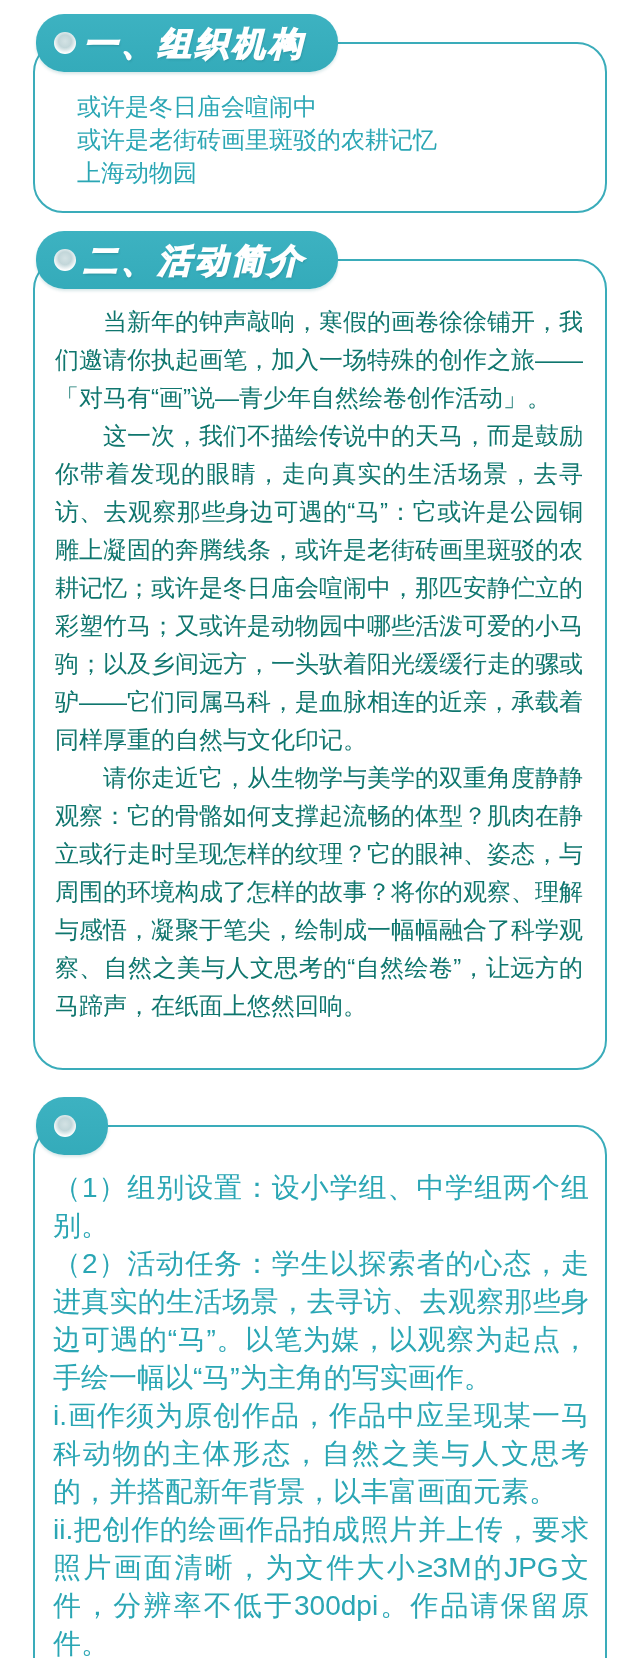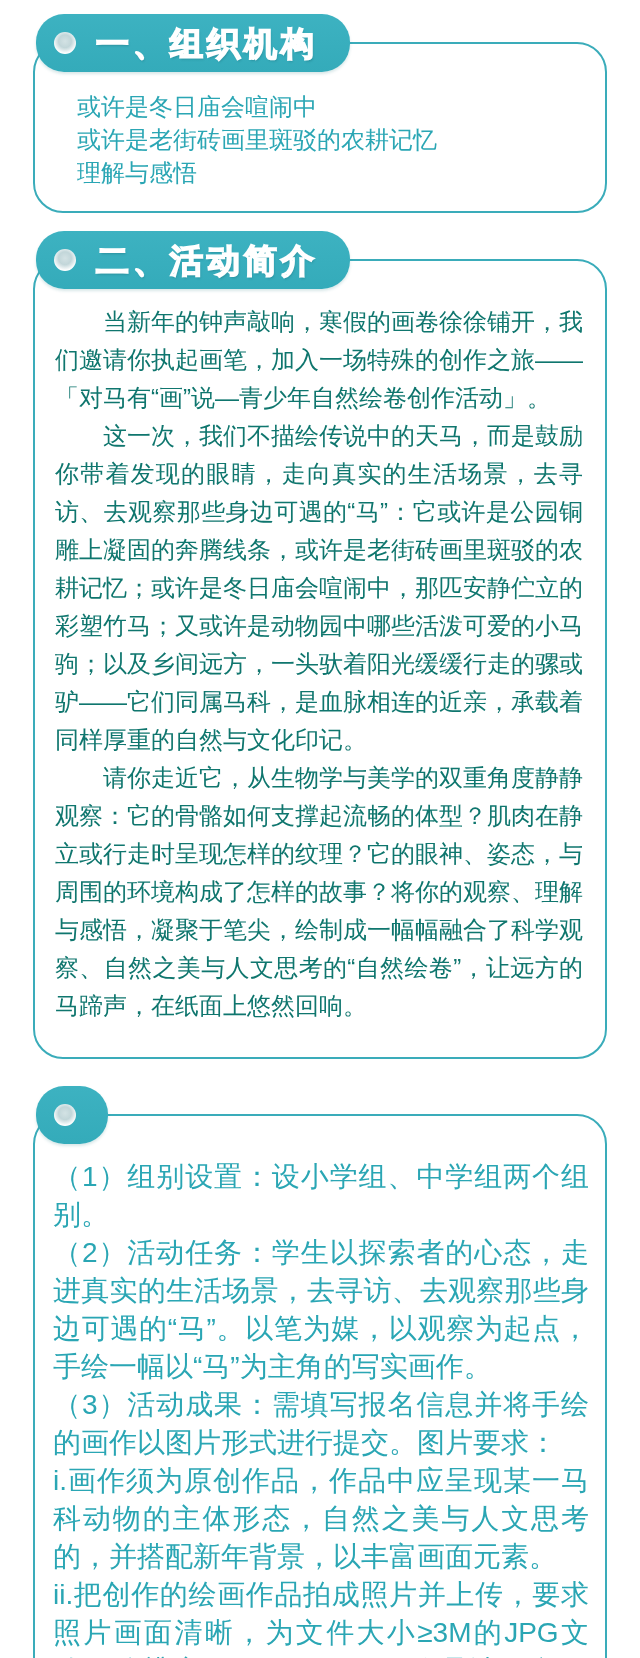--- a/index.html
+++ b/index.html
@@ -13,34 +13,35 @@
   }
   .card {
     position: relative;
     margin-left: 33px;
     margin-right: 33px;
     border: 2px solid #3aacba;
     border-radius: 30px;
     background: #ffffff;
   }
   .card-1 { margin-top: 42px; padding: 46px 26px 22px 42px; }
-  .card-2 { margin-top: 46px; padding: 42px 22px 32px 20px; }
+  .card-2 { margin-top: 46px; padding: 42px 22px 43px 20px; }
   .card-3 { margin-top: 55px; padding: 42px 16px 28px 18px; }
   .badge {
     position: absolute;
     top: -30px;
     left: 1px;
     height: 58px;
     background: linear-gradient(180deg, #3db2c1 0%, #34abba 100%);
     border-radius: 28px;
     display: flex;
     align-items: center;
-    gap: 20px;
+    gap: 8px;
     padding: 0 32px 0 18px;
     box-shadow: 0 2px 3px rgba(40,120,130,0.18);
+    font-style: italic;
   }
   .badge-dot {
     width: 22px;
     height: 22px;
     border-radius: 50%;
     background: radial-gradient(circle at 50% 42%, #d3e2e4 0%, #c2d6d9 38%, #ffffff 72%);
     flex: 0 0 auto;
   }
   .badge-label {
     font-size: 33px;
@@ -75,37 +76,36 @@
 </head>
 <body>
 
 <section class="card card-1">
   <div class="badge">
     <span class="badge-dot"></span>
     <span class="badge-label">一、组织机构</span>
   </div>
   <span class="org-line">或许是冬日庙会喧闹中</span>
   <span class="org-line">或许是老街砖画里斑驳的农耕记忆</span>
-  <span class="org-line">理解与感悟</span>
+  <span class="org-line">上海动物园</span>
 </section>
 
 <section class="card card-2">
   <div class="badge">
     <span class="badge-dot"></span>
     <span class="badge-label">二、活动简介</span>
   </div>
   <p class="intro-p">当新年的钟声敲响，寒假的画卷徐徐铺开，我们邀请你执起画笔，加入一场特殊的创作之旅——「对马有“画”说—青少年自然绘卷创作活动」。</p>
   <p class="intro-p">这一次，我们不描绘传说中的天马，而是鼓励你带着发现的眼睛，走向真实的生活场景，去寻访、去观察那些身边可遇的“马”：它或许是公园铜雕上凝固的奔腾线条，或许是老街砖画里斑驳的农耕记忆；或许是冬日庙会喧闹中，那匹安静伫立的彩塑竹马；又或许是动物园中哪些活泼可爱的小马驹；以及乡间远方，一头驮着阳光缓缓行走的骡或驴——它们同属马科，是血脉相连的近亲，承载着同样厚重的自然与文化印记。</p>
   <p class="intro-p">请你走近它，从生物学与美学的双重角度静静观察：它的骨骼如何支撑起流畅的体型？肌肉在静立或行走时呈现怎样的纹理？它的眼神、姿态，与周围的环境构成了怎样的故事？将你的观察、理解与感悟，凝聚于笔尖，绘制成一幅幅融合了科学观察、自然之美与人文思考的“自然绘卷”，让远方的马蹄声，在纸面上悠然回响。</p>
 </section>
 
 <section class="card card-3">
   <div class="badge">
     <span class="badge-dot"></span>
   </div>
   <div class="rule-item">（1）组别设置：设小学组、中学组两个组别。</div>
   <div class="rule-item">（2）活动任务：学生以探索者的心态，走进真实的生活场景，去寻访、去观察那些身边可遇的“马”。以笔为媒，以观察为起点，手绘一幅以“马”为主角的写实画作。</div>
-  <div class="rule-item">（3）活动成果：需填写报名信息并将手绘的画作以图片形式进行提交。图片要求：</div>
   <div class="rule-item">i.画作须为原创作品，作品中应呈现某一马科动物的主体形态，自然之美与人文思考的，并搭配新年背景，以丰富画面元素。</div>
   <div class="rule-item">ii.把创作的绘画作品拍成照片并上传，要求照片画面清晰，为文件大小≥3M的JPG文件，分辨率不低于300dpi。作品请保留原件。</div>
   <div class="rule-item">（4）活动评审和展示：</div>
 
 </section>
 
 </body></html>

